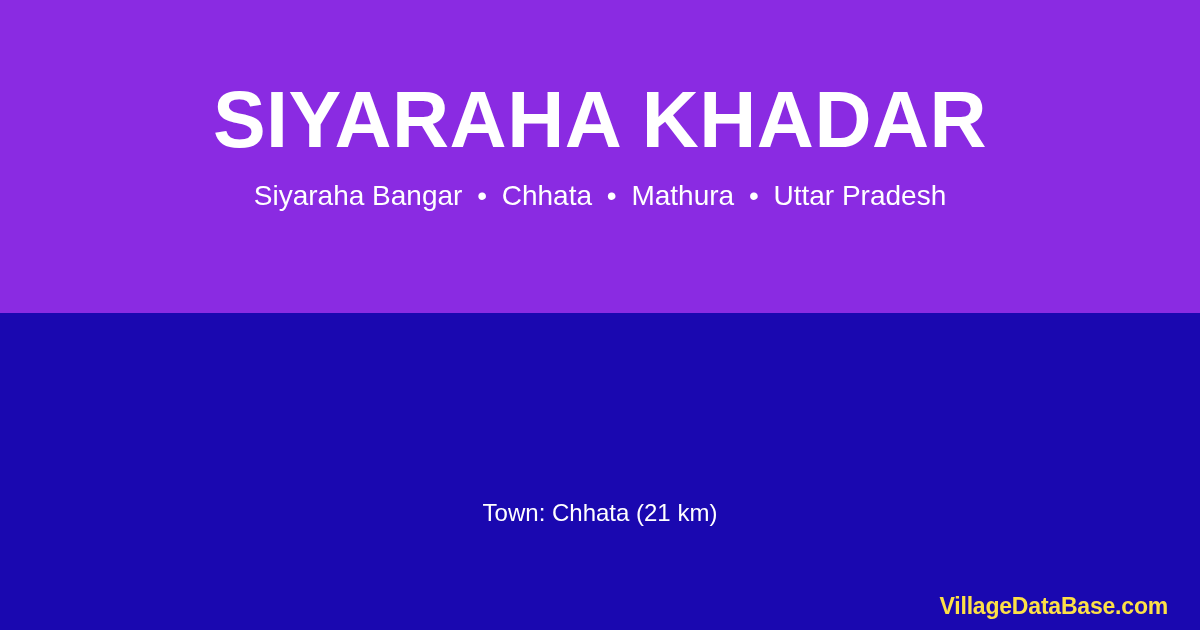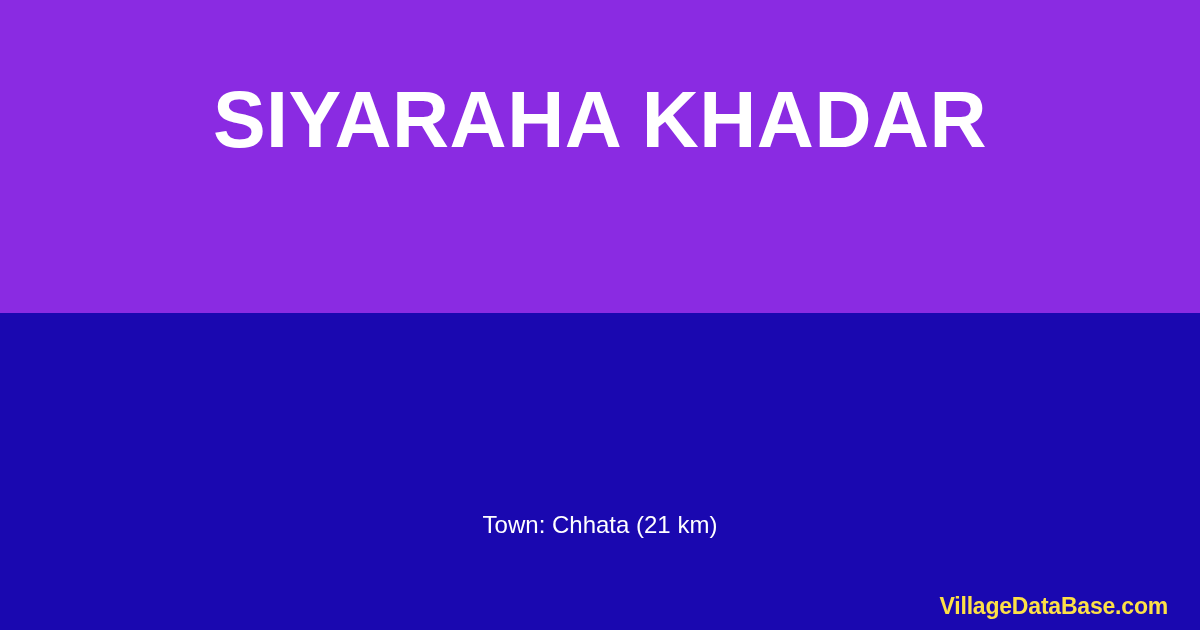--- a/index.html
+++ b/index.html
@@ -12,21 +12,20 @@
     overflow: hidden;
     font-family: "Liberation Sans", sans-serif;
     background: #1A08B0;
   }
   .card {
     position: relative;
     width: 1200px;
     height: 630px;
     display: flex;
     flex-direction: column;
-    gap: 12px;
   }
   
   .hero {
     position: relative;
     width: 1200px;
     height: 313px;
     background: #8A2BE2;
     flex: 0 0 313px;
     display: flex;
     flex-direction: column;
@@ -94,20 +93,29 @@
   }
 </style>
 </head>
 <body>
 
 <div class="card">
 
   <div class="hero">
     <h1 class="hero-title">SIYARAHA KHADAR</h1>
 
+    <div class="hero-subtitle">
+      <span>Siyaraha Bangar</span>
+      <span class="sep">•</span>
+      <span>Chhata</span>
+      <span class="sep">•</span>
+      <span>Mathura</span>
+      <span class="sep">•</span>
+      <span>Uttar Pradesh</span>
+    </div>
   </div>
 
   <div class="body-band">
     <div class="detail-line">Town: Chhata (21 km)</div>
 
     <div class="footer-brand">VillageDataBase.com</div>
   </div>
 
 </div>
 

